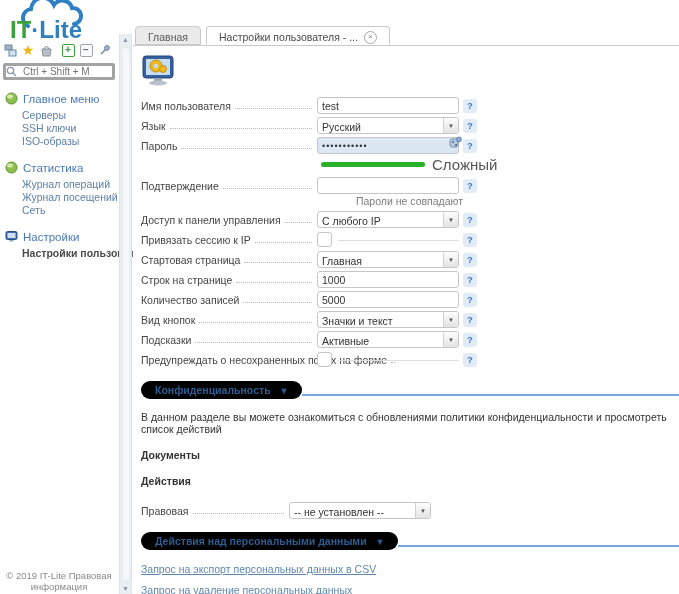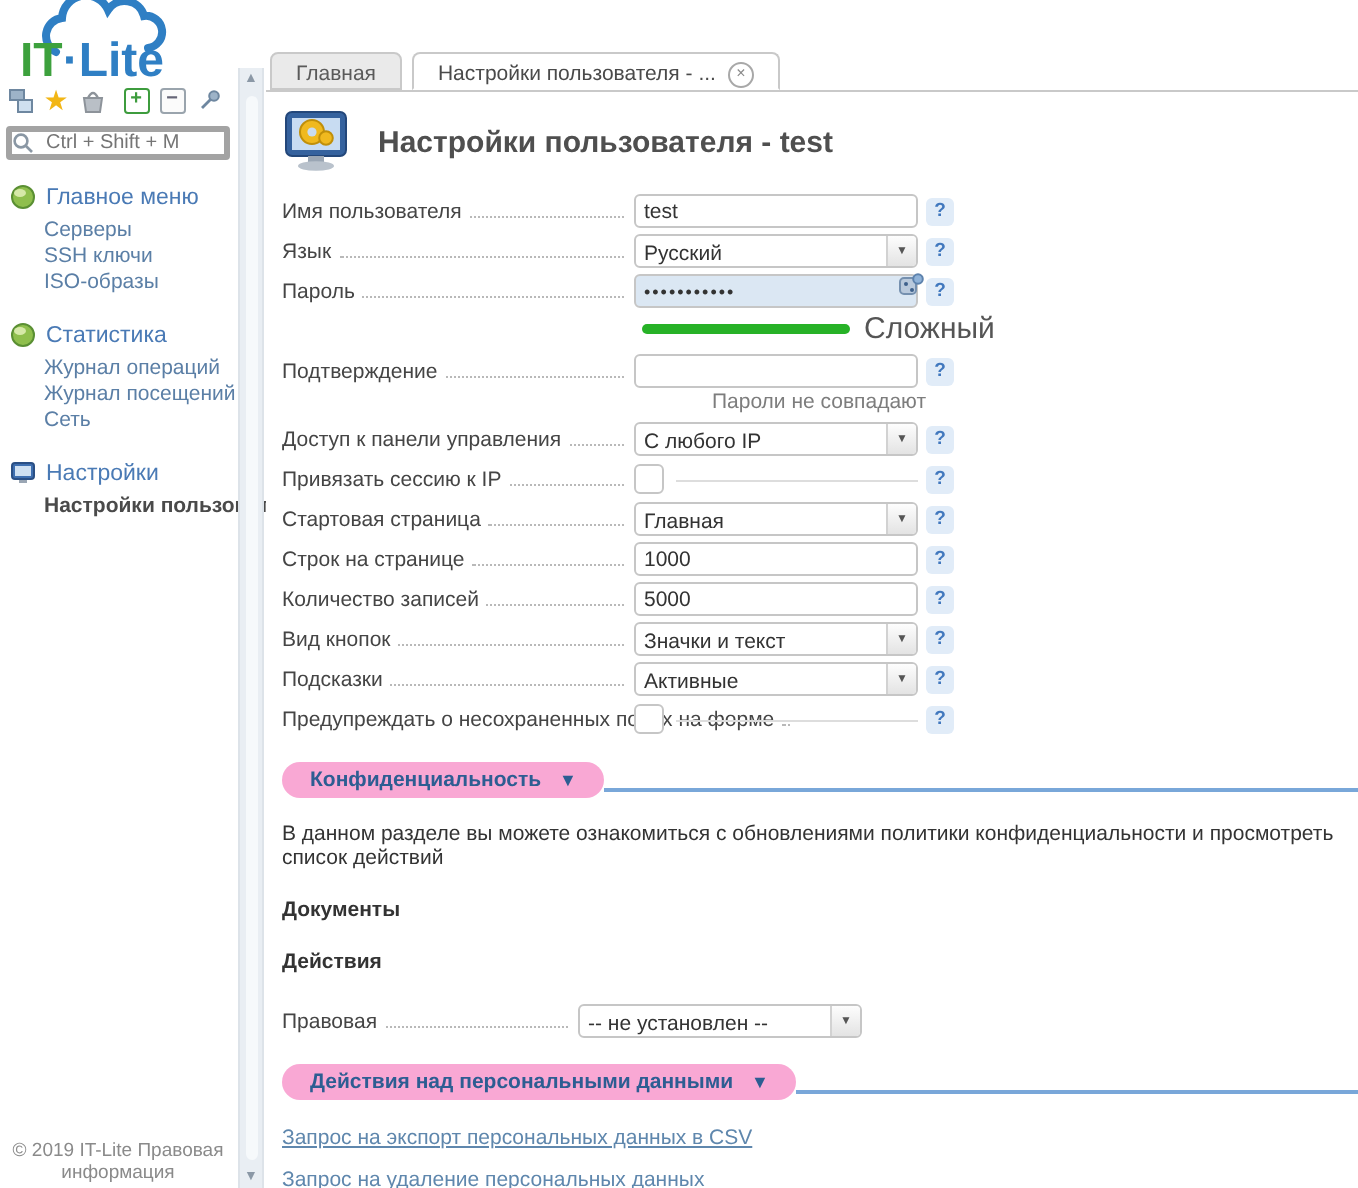--- a/index.html
+++ b/index.html
@@ -71,21 +71,21 @@
   .selectbox .darr{flex:0 0 14px;height:100%;border-left:1px solid #d2d2d2;background:linear-gradient(#fdfdfd,#e3e3e3);
         display:flex;align-items:center;justify-content:center;color:#555;font-size:6px;border-radius:0 2px 2px 0;}
   .chk{width:13px;height:13px;border:1px solid #c6c6c6;border-radius:3px;background:#fff;cursor:pointer;flex:0 0 13px;}
   .chkline{flex:1;border-bottom:1px solid #ddd;margin-left:6px;height:1px;}
   .subrow{display:flex;align-items:center;margin:-1px 0 4px 180px;width:156px;}
   .sbar{flex:0 0 104px;height:5px;border-radius:3px;background:#27b227;}
   .slabel{margin-left:7px;color:#555;font-size:15px;}
   .noterow{margin:-2px 0 4px 180px;width:142px;text-align:right;color:#7d7d7d;font-size:10.5px;}
 
   .section-head{display:flex;align-items:flex-end;margin:13px 0 0 8px;}
-  .pill{background:#f9a8d4;color:#2d5d92;font-weight:bold;font-size:10.5px;border-radius:12px;
+  .pill{background:#000000;color:#2d5d92;font-weight:bold;font-size:10.5px;border-radius:12px;
         padding:3px 14px;white-space:nowrap;cursor:pointer;}
   .pill .parr{margin-left:6px;font-size:9px;}
   .headline{flex:1;border-bottom:2px solid #79a7d9;margin-bottom:3px;}
 
   .desc{margin:12px 0 0 8px;color:#333;font-size:10.5px;}
   .bold-h{margin:14px 0 0 8px;color:#333;font-weight:bold;font-size:10.5px;}
   .pagerow{display:flex;align-items:center;margin:15px 0 0 8px;}
   .pagerow .lblzone{flex:0 0 148px;}
   .pagerow .selectbox{width:142px;}
   .links{margin:13px 0 0 8px;}
@@ -218,21 +218,20 @@
     <div class="page-header">
       <svg width="36" height="32" viewBox="0 0 36 32">
         <rect x="2" y="1" width="30" height="22" rx="3" fill="#35629e" stroke="#23477a"></rect>
         <rect x="5" y="4" width="24" height="16" fill="#c8dcf2"></rect>
         <circle cx="15" cy="11" r="6" fill="#f0b91f" stroke="#c08f0a"></circle>
         <circle cx="15" cy="11" r="2.3" fill="#c8dcf2"></circle>
         <circle cx="22" cy="14" r="3.4" fill="#f0b91f" stroke="#c08f0a"></circle>
         <rect x="13" y="23" width="8" height="3" fill="#9aa6b4"></rect>
         <ellipse cx="17" cy="28" rx="9" ry="2.4" fill="#b9c2cc"></ellipse>
       </svg>
-      <span class="page-title">Настройки пользователя - test</span>
     </div>
 
     <div class="form">
 
       <div class="frow">
         <div class="lblzone">
             <span class="lbl">Имя пользователя</span>
             <span class="leader"></span>
           </div>
         <div class="ctrl">

